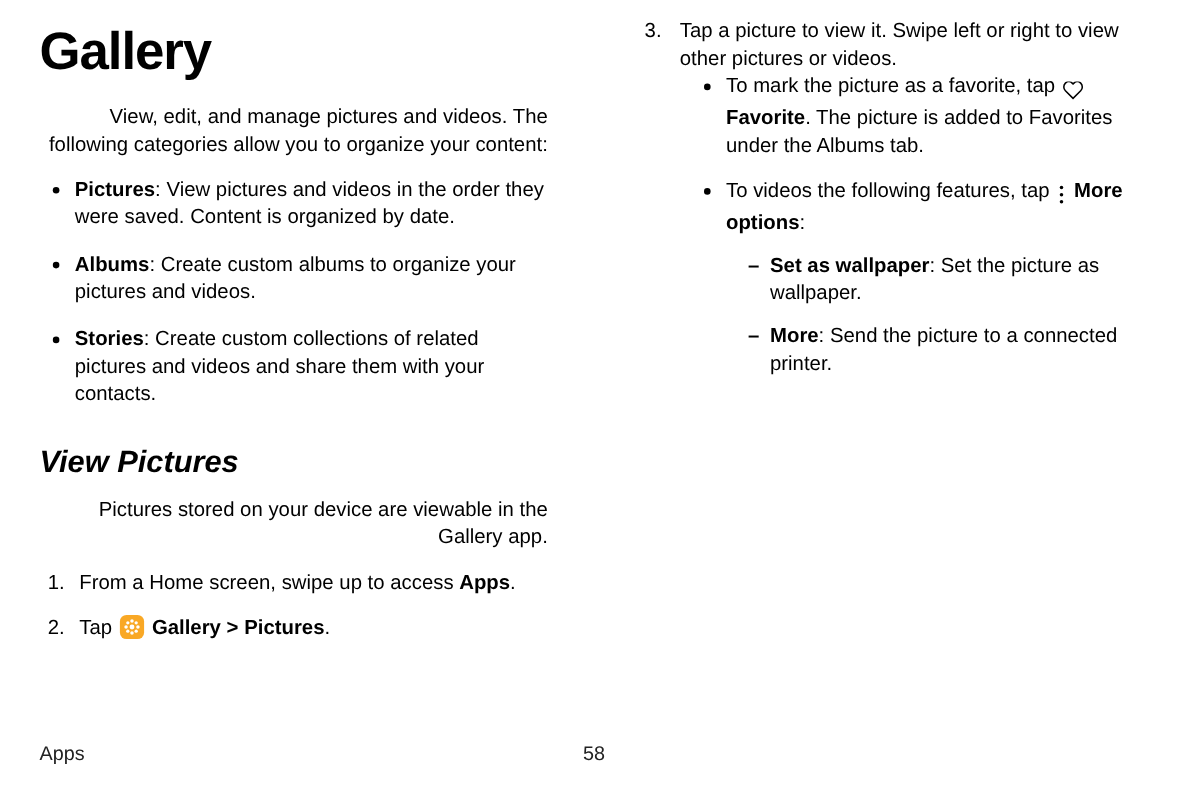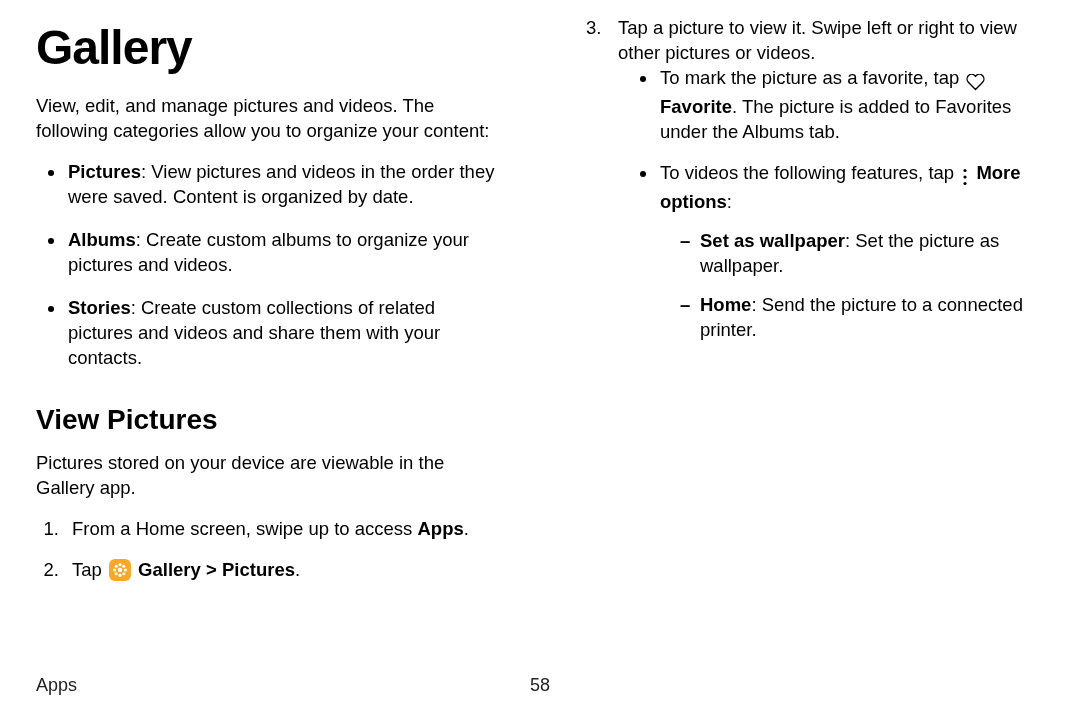--- a/index.html
+++ b/index.html
@@ -30,23 +30,25 @@
   h1 {
     font-size: 48px;
     font-weight: 900;
     letter-spacing: -1px;
     margin: 6px 0 10px 0;
   }
   h2 {
     font-size: 28px;
     font-weight: 700;
     margin: 30px 0 8px 0;
+    font-style: italic;
   }
   p.intro {
     margin: 13px 0 16px 0;
+    text-align: right;
   }
   ul.dots {
     list-style: disc;
     padding-left: 30px;
     margin: 0 0 0 0;
   }
   ul.dots > li {
     margin-bottom: 18px;
     padding-left: 2px;
   }
@@ -206,21 +208,21 @@
                     <circle cx="3" cy="15.5" r="1.6" fill="#000"></circle>
                   </svg>
               </span>
               <span class="b">More options</span><span>:</span>
 
               <ul class="dashes">
                 <li>
                   <span class="b">Set as wallpaper</span><span>: Set the picture as wallpaper.</span>
                 </li>
                 <li>
-                  <span class="b">Home</span><span>: Send the picture to a connected printer.</span>
+                  <span class="b">More</span><span>: Send the picture to a connected printer.</span>
                 </li>
               </ul>
             </li>
           </ul>
         </li>
       </ol>
     </div>
 
   </div>
 

